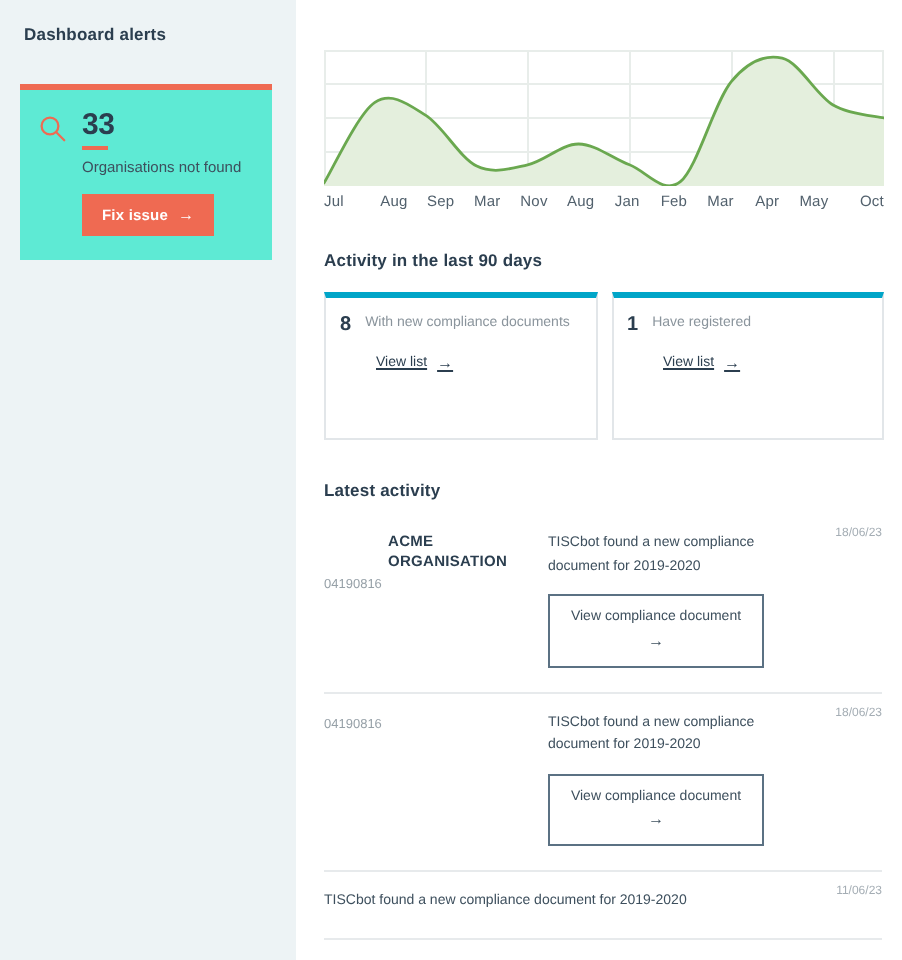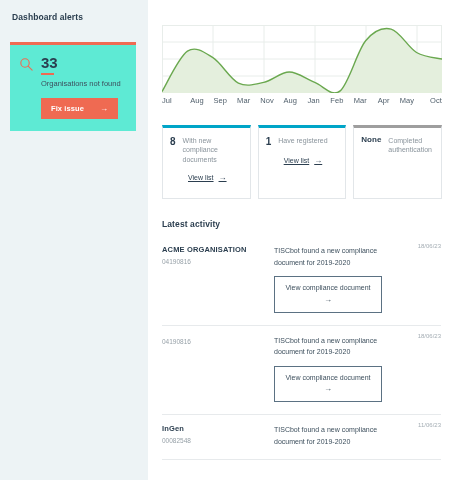--- a/index.html
+++ b/index.html
@@ -66,21 +66,21 @@
   }
   .alert-label {
     font-size: 7.5px;
     color: #3d4f5d;
     line-height: 1.25;
     margin-bottom: 9px;
   }
   .fix-button {
     display: inline-flex;
     align-items: center;
-    gap: 16px;
+    gap: 5px;
     background: #ef6a52;
     color: #ffffff;
     font-size: 7.5px;
     font-weight: bold;
     border: none;
     padding: 6px 10px;
     cursor: pointer;
     font-family: "Liberation Sans", sans-serif;
     letter-spacing: 0.1px;
   }
@@ -190,20 +190,21 @@
     width: 112px;
     flex: 0 0 112px;
     padding-right: 8px;
   }
   .act-org {
     font-size: 7.5px;
     font-weight: bold;
     color: #2b3e4f;
     letter-spacing: 0.15px;
     line-height: 1.3;
+    margin-left: 32px;
   }
   .act-id {
     font-size: 6.5px;
     color: #97a1a8;
     margin-top: 3px;
   }
   .act-right {
     flex: 1 1 auto;
     padding-right: 38px;
   }
@@ -298,46 +299,41 @@
             <span>Feb</span>
             <span>Mar</span>
             <span>Apr</span>
             <span>May</span>
             <span>Oct</span>
           </div>
       </div>
     </section>
 
     <section class="stats-block">
+      <div class="section-title">Activity in the last 90 days</div>
       <div class="stats-row" id="stats-row">
           <div class="stat-card">
             <div class="stat-top">
               <div class="stat-value">8</div>
               <div class="stat-desc">With new compliance documents</div>
             </div>
             <a class="stat-link">
               <span>View list</span>
               <span class="arrow">→</span>
             </a>
           </div>
           <div class="stat-card">
             <div class="stat-top">
               <div class="stat-value">1</div>
               <div class="stat-desc">Have registered</div>
             </div>
             <a class="stat-link">
               <span>View list</span>
               <span class="arrow">→</span>
             </a>
-          </div>
-          <div class="stat-card muted">
-            <div class="stat-top">
-              <div class="stat-value word">None</div>
-              <div class="stat-desc">Completed authentication</div>
-            </div>
           </div>
         </div>
     </section>
 
     <section class="activity-block">
       <div class="section-title">Latest activity</div>
       <div class="activity-list" id="activity-list">
           <div class="activity-item">
             <div class="act-left">
               <div class="act-org">ACME ORGANISATION</div>
@@ -353,24 +349,20 @@
             <div class="act-left">
               <div class="act-id">04190816</div>
             </div>
             <div class="act-right">
               <div class="act-text">TISCbot found a new compliance document for 2019-2020</div>
               <button class="doc-button"><span>View compliance document</span><span class="arrow">→</span></button>
             </div>
             <div class="act-date">18/06/23</div>
           </div>
           <div class="activity-item">
-            <div class="act-left">
-              <div class="act-org">InGen</div>
-              <div class="act-id">00082548</div>
-            </div>
             <div class="act-right">
               <div class="act-text">TISCbot found a new compliance document for 2019-2020</div>
             </div>
             <div class="act-date">11/06/23</div>
           </div>
         </div>
     </section>
 
   </main>
 </div>

